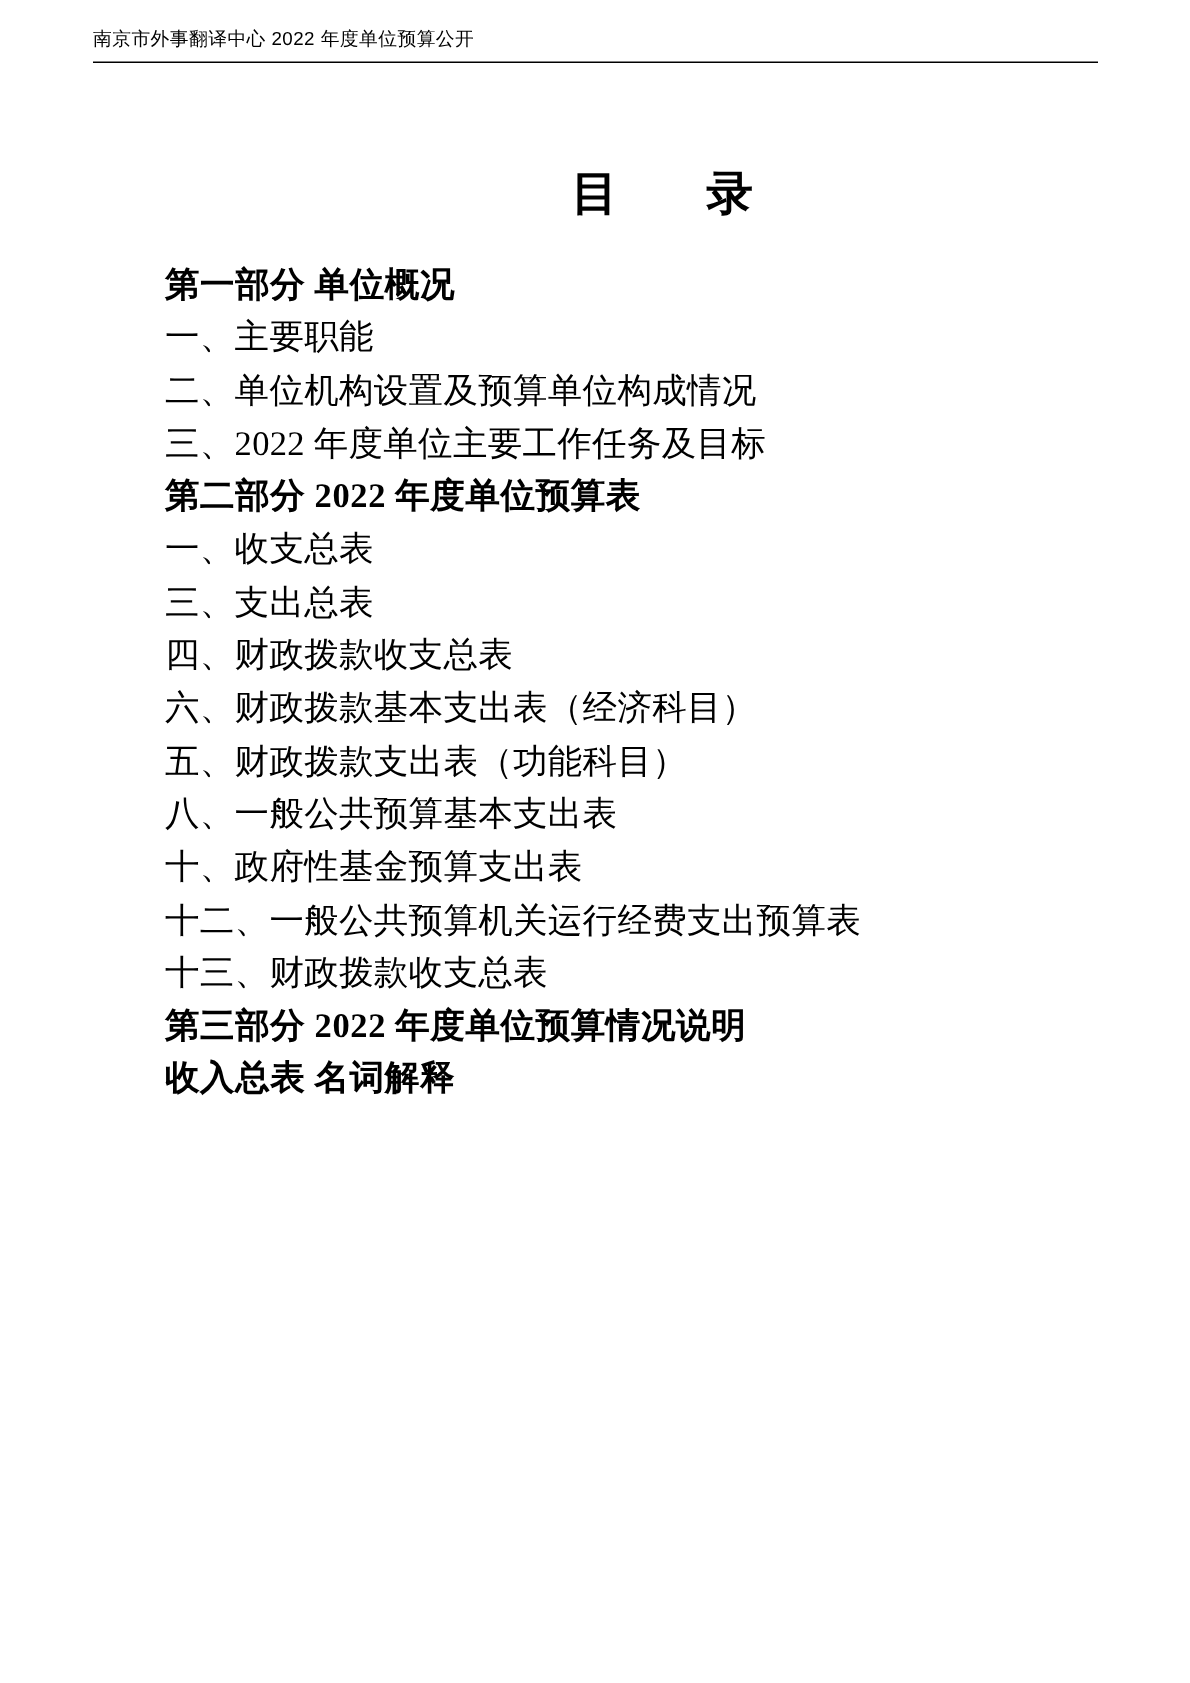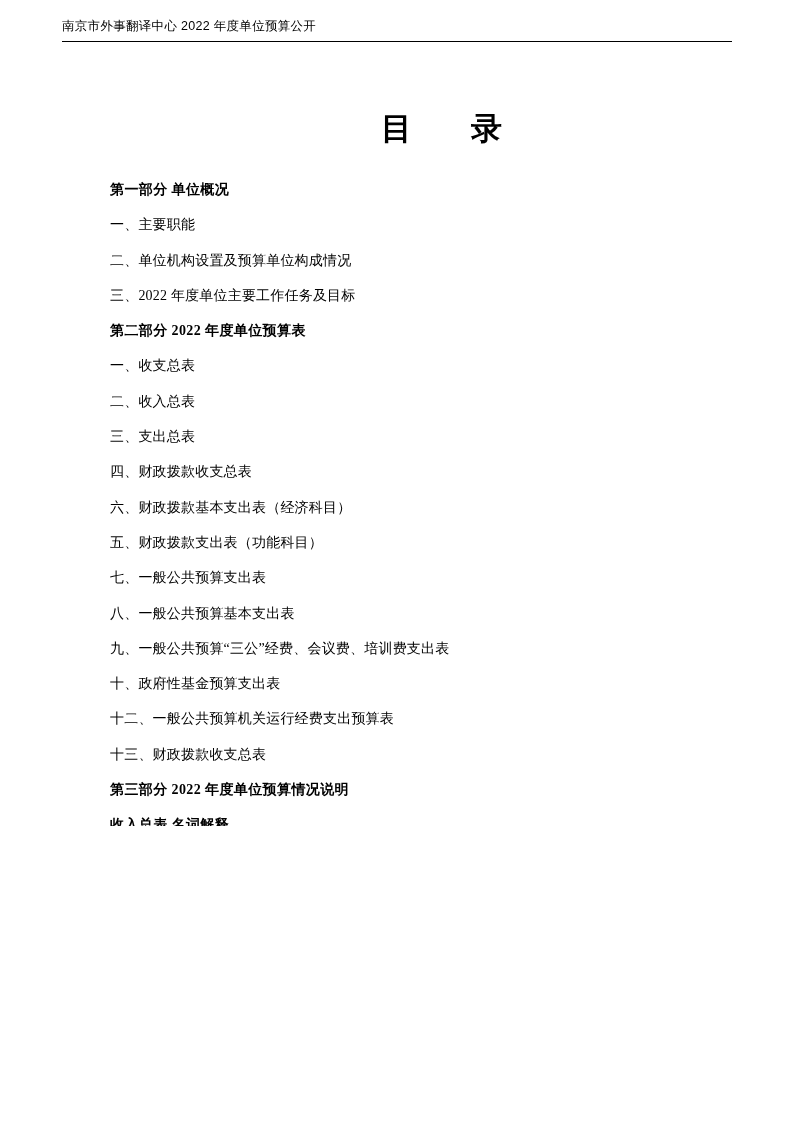--- a/index.html
+++ b/index.html
@@ -54,21 +54,21 @@
     color: #000000;
     margin-left: 45px;
   }
   .toc {
     position: absolute;
     left: 110px;
     top: 172px;
     width: 610px;
   }
   .toc-line {
-    font-size: 14px;
+    font-size: 23px;
     line-height: 35.3px;
     color: #000000;
     white-space: nowrap;
     letter-spacing: 0.2px;
   }
   .toc-line.part {
     font-weight: bold;
     letter-spacing: 0.4px;
   }
   .toc-line.item {
@@ -96,28 +96,25 @@
 
   <div class="doc-title">目　录</div>
 
   <div class="toc">
     <div class="toc-line part">第一部分  单位概况</div>
     <div class="toc-line item">一、主要职能</div>
     <div class="toc-line item">二、单位机构设置及预算单位构成情况</div>
     <div class="toc-line item">三、2022 年度单位主要工作任务及目标</div>
     <div class="toc-line part">第二部分  2022 年度单位预算表</div>
     <div class="toc-line item">一、收支总表</div>
-    <div class="toc-line item">二、收入总表</div>
     <div class="toc-line item">三、支出总表</div>
     <div class="toc-line item">四、财政拨款收支总表</div>
     <div class="toc-line item">六、财政拨款基本支出表（经济科目）</div>
     <div class="toc-line item">五、财政拨款支出表（功能科目）</div>
-    <div class="toc-line item">七、一般公共预算支出表</div>
     <div class="toc-line item">八、一般公共预算基本支出表</div>
-    <div class="toc-line item">九、一般公共预算“三公”经费、会议费、培训费支出表</div>
     <div class="toc-line item">十、政府性基金预算支出表</div>
     <div class="toc-line item">十二、一般公共预算机关运行经费支出预算表</div>
     <div class="toc-line item">十三、财政拨款收支总表</div>
     <div class="toc-line part">第三部分  2022 年度单位预算情况说明</div>
     <div class="toc-line part">收入总表  名词解释</div>
   </div>
 
   <div class="footer">- 1 -</div>
 
 </div>

